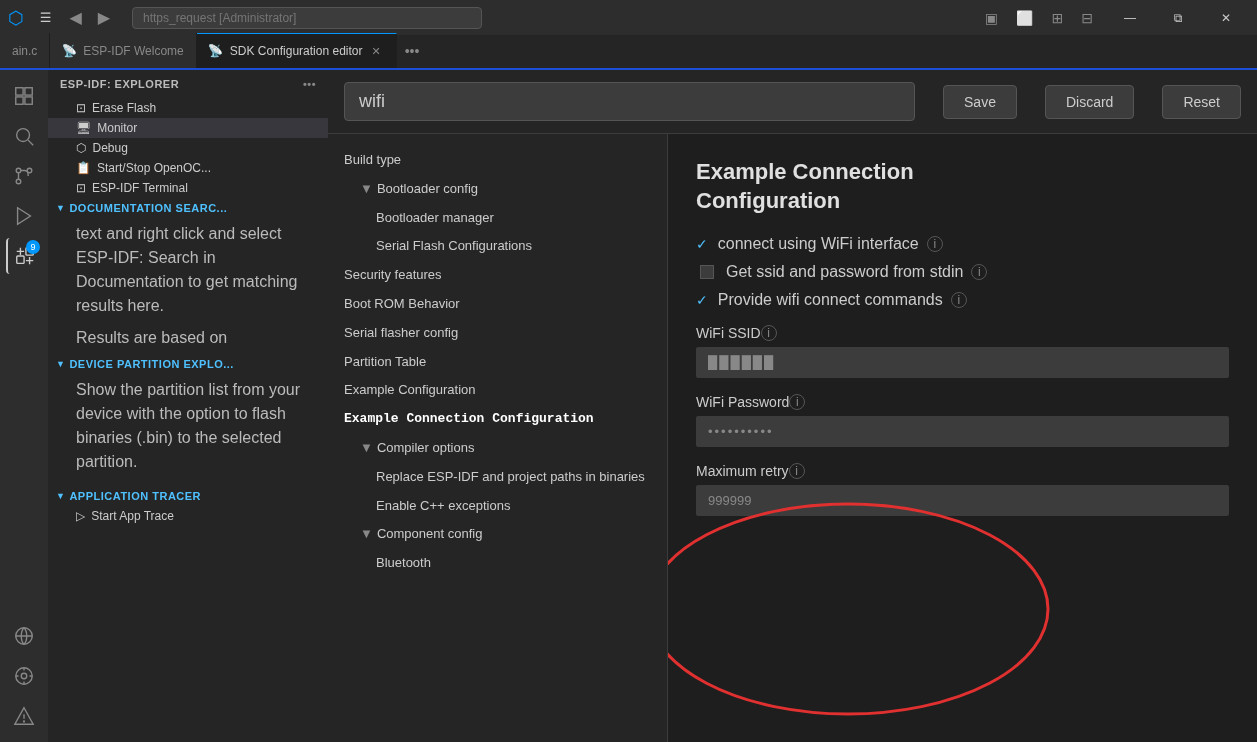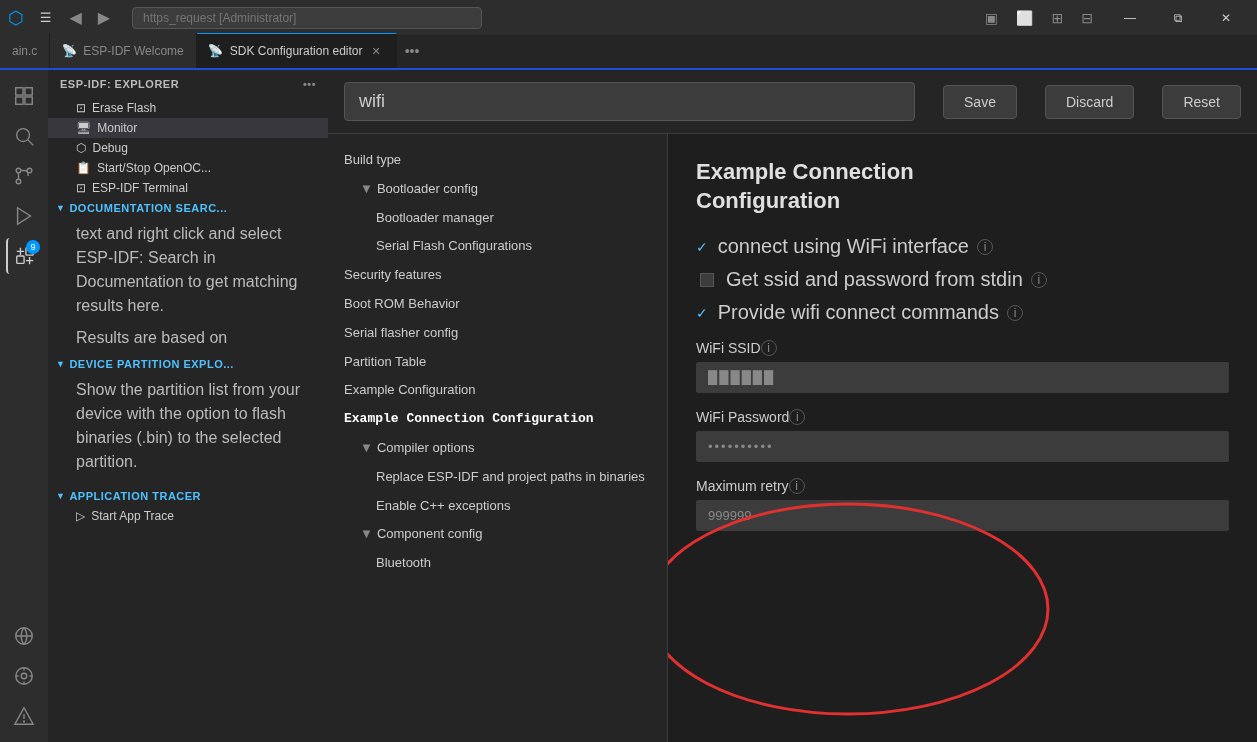--- a/index.html
+++ b/index.html
@@ -334,21 +334,21 @@
       line-height: 1.3;
     }
 
     .config-option {
       display: flex;
       align-items: center;
       gap: 8px;
       margin-bottom: 10px;
     }
     .config-option-label {
-      font-size: 20px;
+      font-size: 16px;
       color: #ccc;
     }
     .info-icon {
       color: #888;
       font-size: 12px;
       cursor: pointer;
       border: 1px solid #555;
       border-radius: 50%;
       width: 16px;
       height: 16px;

